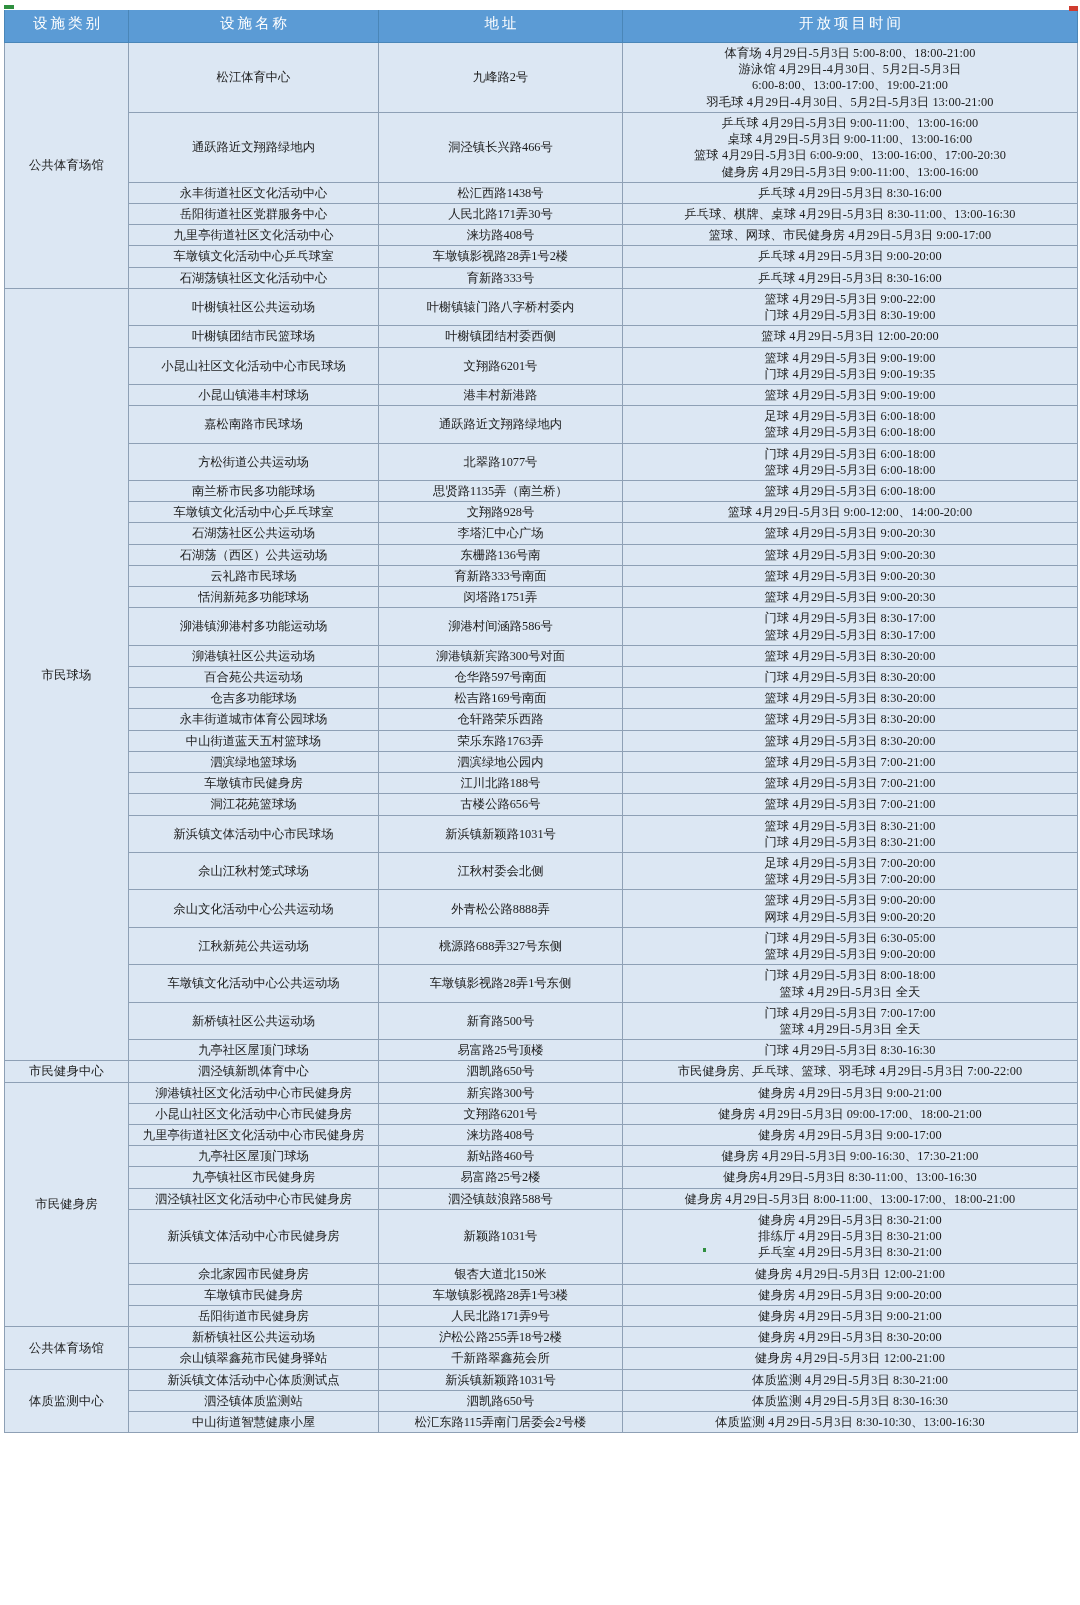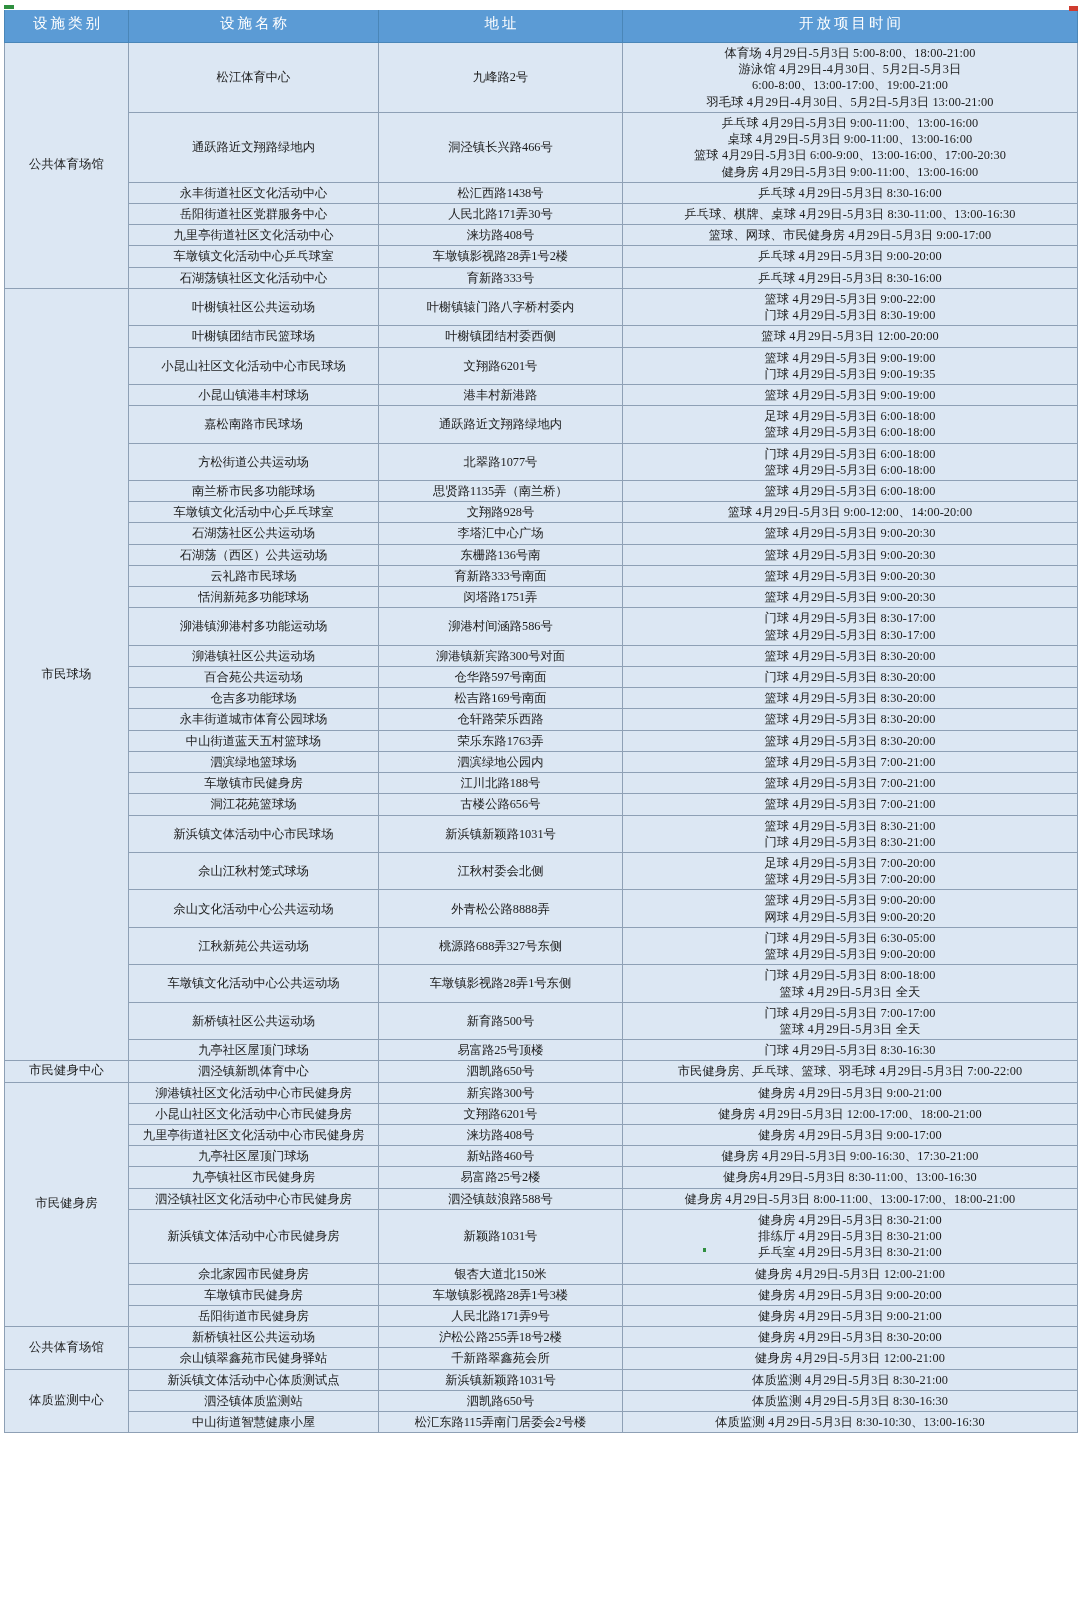--- a/index.html
+++ b/index.html
@@ -50,21 +50,20 @@
     font-size: 14.5px;
     letter-spacing: 3px;
     text-indent: 3px;
     font-weight: normal;
     height: 32px;
     border: 1px solid #4a86b8;
   }
   td.cat {
     font-size: 12.6px;
     letter-spacing: 0.2px;
-    font-family: Liberation Mono, monospace;
   }
   td.name {
     font-size: 12.6px;
   }
   td.addr {
     font-size: 12.6px;
   }
   td.sched {
     font-size: 12.2px;
     letter-spacing: 0.1px;
@@ -382,21 +381,21 @@
           <td class="name">泖港镇社区文化活动中心市民健身房</td>
           <td class="addr">新宾路300号</td>
           <td class="sched">
             <span class="ln">健身房 4月29日-5月3日 9:00-21:00</span>
           </td>
         </tr>
         <tr>
           <td class="name">小昆山社区文化活动中心市民健身房</td>
           <td class="addr">文翔路6201号</td>
           <td class="sched">
-            <span class="ln">健身房 4月29日-5月3日 12:00-17:00、18:00-21:00</span>
+            <span class="ln">健身房 4月29日-5月3日 09:00-17:00、18:00-21:00</span>
           </td>
         </tr>
         <tr>
           <td class="name">九里亭街道社区文化活动中心市民健身房</td>
           <td class="addr">涞坊路408号</td>
           <td class="sched">
             <span class="ln">健身房 4月29日-5月3日 9:00-17:00</span>
           </td>
         </tr>
         <tr>

